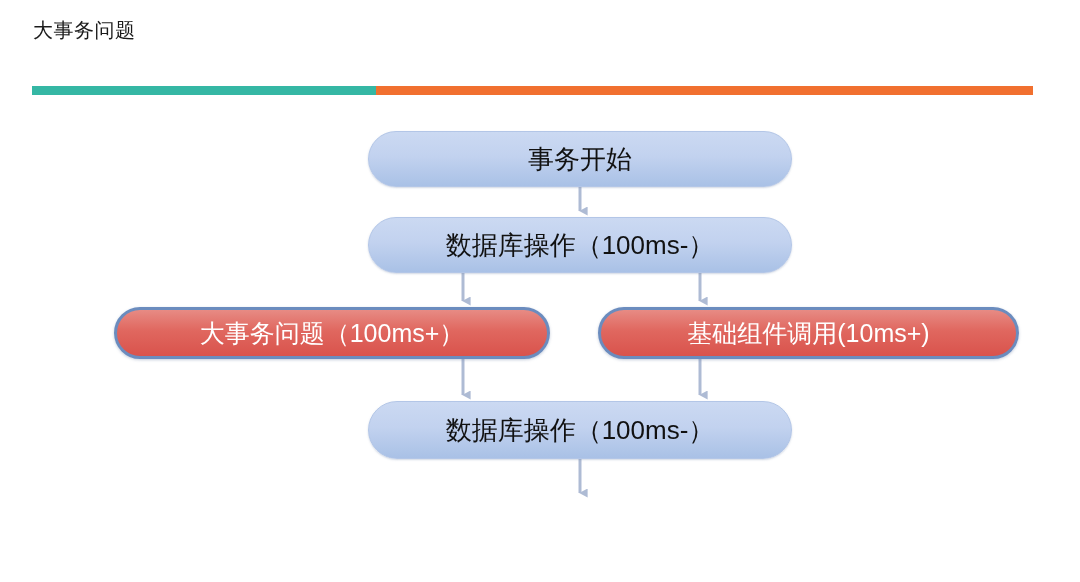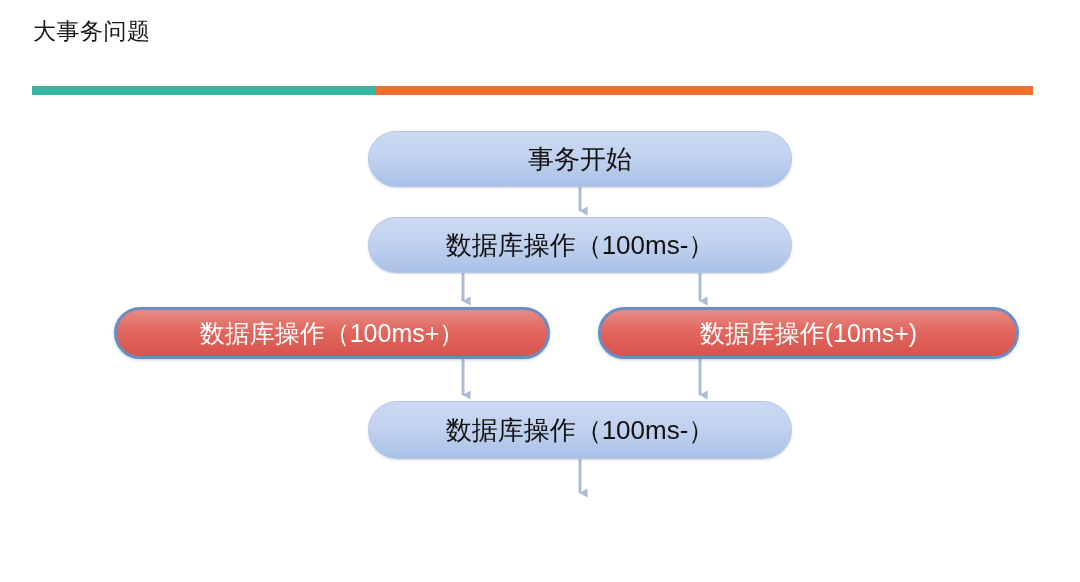--- a/index.html
+++ b/index.html
@@ -13,21 +13,21 @@
     font-family: "Liberation Sans", "DejaVu Sans", sans-serif;
     overflow: hidden;
     position: relative;
   }
 
   
   #slide-title {
     position: absolute;
     left: 33px;
     top: 18px;
-    font-size: 23px;
+    font-size: 20px;
     line-height: 1.2;
     color: #1a1a1a;
     letter-spacing: 0.5px;
     white-space: nowrap;
   }
 
   
   #divider {
     position: absolute;
     left: 32px;
@@ -132,20 +132,20 @@
 
     <line x1="700" y1="348" x2="700" y2="384" stroke="#aebbd4" stroke-width="3" marker-end="url(#arrowhead)"></line>
 
     <line x1="580" y1="448" x2="580" y2="482" stroke="#aebbd4" stroke-width="3" marker-end="url(#arrowhead)"></line>
   </svg>
 
   <div id="node-tx-start" class="node blue">事务开始</div>
 
   <div id="node-db-op-1" class="node blue">数据库操作（100ms-）</div>
 
-  <div id="node-external-call" class="node red">数据库操作（100ms+）</div>
+  <div id="node-external-call" class="node red">大事务问题（100ms+）</div>
 
-  <div id="node-component-call" class="node red">数据库操作(10ms+)</div>
+  <div id="node-component-call" class="node red">基础组件调用(10ms+)</div>
 
   <div id="node-db-op-2" class="node blue">数据库操作（100ms-）</div>
 
 
 </div>
 
 </body></html>

